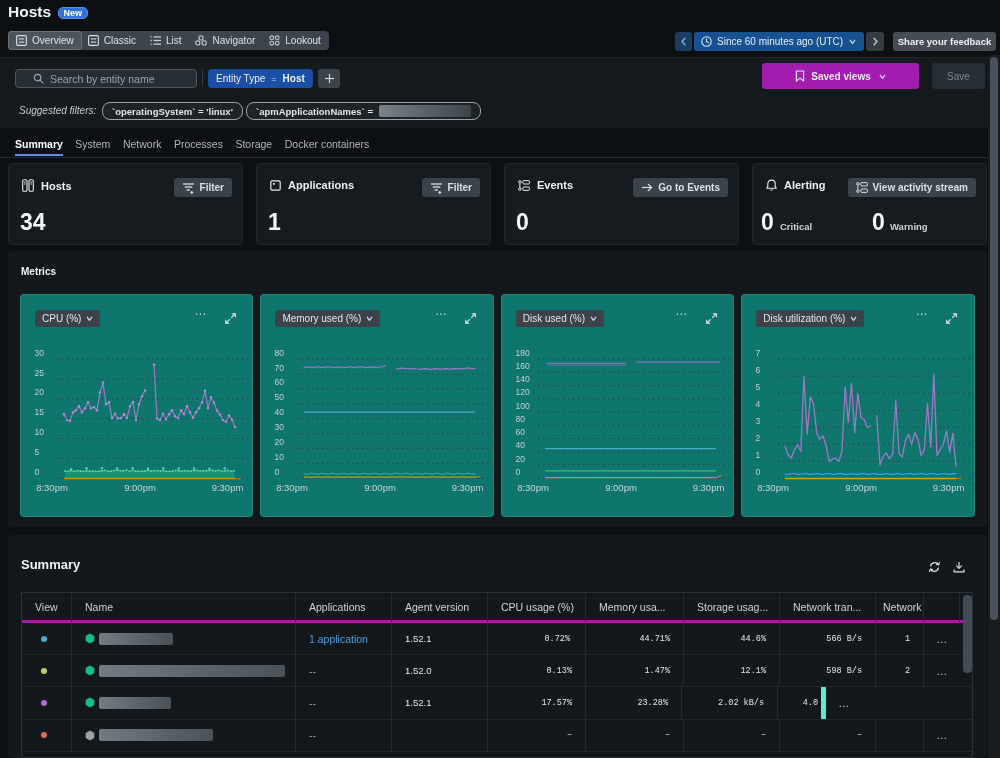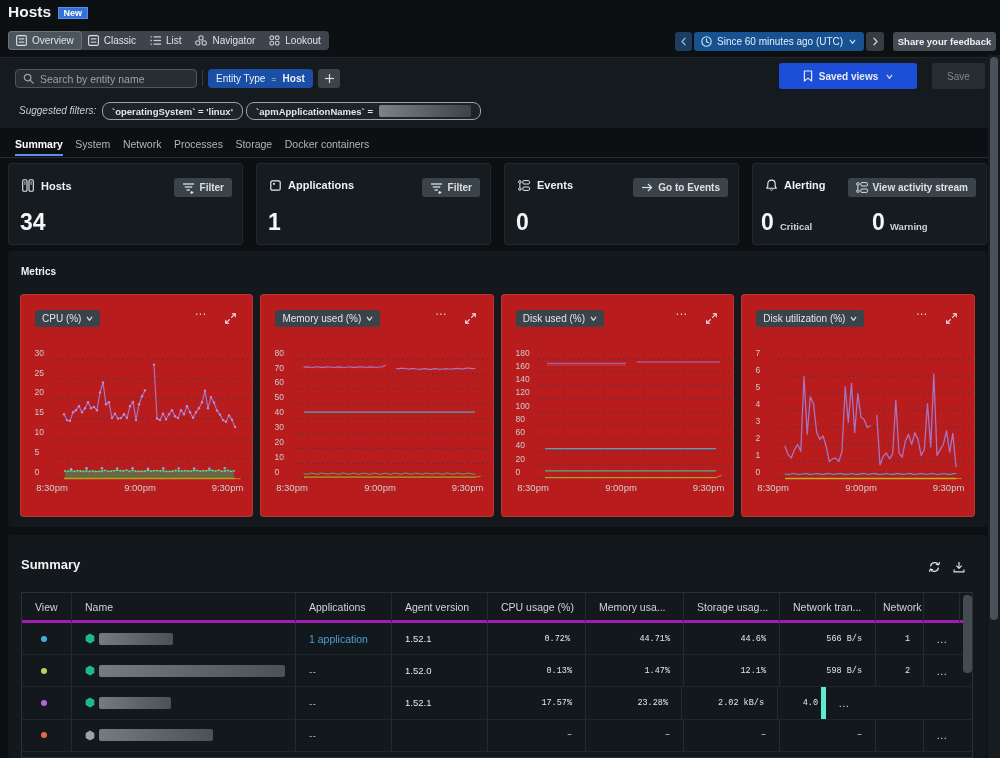--- a/index.html
+++ b/index.html
@@ -1,23 +1,23 @@
 <!DOCTYPE html>
 <html><head><meta charset="utf-8"><style>
 *{margin:0;padding:0;box-sizing:border-box}
 body{width:1000px;height:758px;background:#0c1013;font-family:"Liberation Sans",sans-serif;position:relative;overflow:hidden;color:#e9ecee}
 .abs{position:absolute}
 .btn{display:inline-flex;align-items:center;justify-content:center;background:#3b434a;border-radius:3px;color:#dbe0e4;white-space:nowrap}
 .card{position:absolute;background:#151b1f;border:1px solid rgba(255,255,255,0.06);border-radius:4px}
-.ccard{position:absolute;background:#b91c1c;border:1px solid rgba(255,255,255,0.1);border-radius:4px}
+.ccard{position:absolute;background:#0f766e;border:1px solid rgba(255,255,255,0.1);border-radius:4px}
 .mono{font-family:"Liberation Mono",monospace}
 div{white-space:nowrap}
 </style></head><body>
 <div class="abs" style="left:8px;top:3px;font-size:15.5px;font-weight:bold;color:#f2f4f6">Hosts</div>
-<div class="abs" style="left:58px;top:7px;background:#3272d9;border:1px solid #5a8ee0;border-radius:0;font-size:9px;font-weight:bold;color:#fff;padding:0 4.5px;line-height:10.5px;height:12px">New</div>
+<div class="abs" style="left:58px;top:7px;background:#3272d9;border:1px solid #5a8ee0;border-radius:5px;font-size:9px;font-weight:bold;color:#fff;padding:0 4.5px;line-height:10.5px;height:12px">New</div>
 <div class="abs" style="left:8px;top:31px;height:19px;background:#3e444b;border-radius:4px;display:flex;align-items:stretch;padding:1px">
     <div style="display:flex;align-items:center;gap:5px;padding:0 7px;background:#4d555c;border-radius:3px;box-shadow:0 0 0 1px #6b737a;font-size:10px;color:#dde2e6"><span style="display:inline-flex">
         <svg width="11" height="11" viewBox="0 0 11 11">
           <rect x="0.6" y="0.6" width="9.8" height="9.8" rx="1.4" fill="none" stroke="#d9dee2" stroke-width="1.1"></rect>
           <line x1="2.7" y1="3.9" x2="8.3" y2="3.9" stroke="#d9dee2" stroke-width="1.1"></line>
           <line x1="2.7" y1="7.1" x2="8.3" y2="7.1" stroke="#d9dee2" stroke-width="1.1"></line>
         </svg>
       </span>Overview</div>
     <div style="display:flex;align-items:center;gap:5px;padding:0 7px;font-size:10px;color:#dde2e6"><span style="display:inline-flex">
         <svg width="11" height="11" viewBox="0 0 11 11">
@@ -65,33 +65,33 @@
         <path d="M1.3 2.3 L3.5 5.3 L5.7 2.3" fill="none" stroke="#bdd7f2" stroke-width="1.3" stroke-linecap="round" stroke-linejoin="round"></path>
       </svg>
     </span></div>
 <div class="abs btn" style="left:866px;top:32px;width:18px;height:19px;background:#353c42">
     <svg width="7" height="9" viewBox="0 0 7 9">
       <path d="M2 1.3 L5 4.5 L2 7.7" fill="none" stroke="#c3cad0" stroke-width="1.4" stroke-linecap="round" stroke-linejoin="round"></path>
     </svg>
   </div>
 <div class="abs btn" style="left:893px;top:32px;width:103px;height:19px;background:#454c53;font-size:9.5px;font-weight:bold;color:#f0f2f4">Share your feedback</div>
 <div class="abs" style="left:0;top:57px;width:988px;height:71px;background:#141a1e;border-top:1px solid #20262b"></div>
-<div class="abs" style="left:15px;top:69px;width:182px;height:19px;background:#262d33;border:1px solid #4d565d;border-radius:4px;display:flex;align-items:center;gap:6px;padding:0 7px;font-size:10.5px;color:#99a4ab"><svg width="11" height="11" viewBox="0 0 11 11">
+<div class="abs" style="left:15px;top:69px;width:182px;height:19px;background:#262d33;border:1px solid #4d565d;border-radius:4px;display:flex;align-items:center;gap:6px;padding:0 17px;font-size:10.5px;color:#99a4ab"><svg width="11" height="11" viewBox="0 0 11 11">
       <circle cx="4.6" cy="4.6" r="3.3" fill="none" stroke="#9aa5ac" stroke-width="1.2"></circle>
       <line x1="7.1" y1="7.1" x2="10.2" y2="10.2" stroke="#9aa5ac" stroke-width="1.2" stroke-linecap="round"></line>
     </svg>Search by entity name</div>
 <div class="abs" style="left:202px;top:70px;width:1px;height:16px;background:#333b41"></div>
 <div class="abs" style="left:208px;top:69px;height:19px;background:#1b4fa5;border-radius:4px;display:inline-flex;align-items:center;padding:0 8px;font-size:10px;color:#e9f1fc">Entity Type<span style="font-size:9px;margin:0 6px;color:#bcd3f2">=</span><span style="font-weight:bold">Host</span></div>
 <div class="abs btn" style="left:318px;top:69px;width:22px;height:19px">
     <svg width="11" height="11" viewBox="0 0 11 11">
       <line x1="5.5" y1="1" x2="5.5" y2="10" stroke="#d6dbdf" stroke-width="1.2"></line>
       <line x1="1" y1="5.5" x2="10" y2="5.5" stroke="#d6dbdf" stroke-width="1.2"></line>
     </svg>
   </div>
-<div class="abs btn" style="left:779px;top:63px;width:138px;height:26px;font-size:10px;font-weight:bold;background:#1d4ed8;gap:6px;color:#e8ebee"><svg width="10" height="12" viewBox="0 0 10 12">
+<div class="abs btn" style="left:762px;top:63px;width:157px;height:26px;font-size:10px;font-weight:bold;background:#a21caf;gap:6px;color:#e8ebee"><svg width="10" height="12" viewBox="0 0 10 12">
       <path d="M1.4 1 h7.2 v10 l-3.6-2.9 -3.6 2.9 z" fill="none" stroke="#e4e8eb" stroke-width="1.2" stroke-linejoin="round"></path>
     </svg>Saved views<span style="display:inline-flex;margin-left:2px">
       <svg width="7" height="7" viewBox="0 0 7 7">
         <path d="M1.3 2.3 L3.5 5.3 L5.7 2.3" fill="none" stroke="#cfd5da" stroke-width="1.3" stroke-linecap="round" stroke-linejoin="round"></path>
       </svg>
     </span></div>
 <div class="abs btn" style="left:932px;top:63px;width:53px;height:26px;background:#272e33;font-size:10px;color:#7e878e">Save</div>
 <div class="abs" style="left:19px;top:105px;font-size:10px;font-style:italic;color:#c5cdd3">Suggested filters:</div>
 <div class="abs" style="left:102px;top:102px;height:18px;border:1px solid #9aa4ab;border-radius:8px;background:#1d2327;display:inline-flex;align-items:center;padding:0 9px;font-size:9.5px;color:#e2e6ea;font-weight:bold">`operatingSystem` = 'linux'</div>
 <div class="abs" style="left:246px;top:102px;height:18px;border:1px solid #9aa4ab;border-radius:8px;background:#1d2327;display:inline-flex;align-items:center;padding:0 9px;font-size:9.5px;color:#e2e6ea;font-weight:bold">`apmApplicationNames` =<span style="display:inline-block;width:92px;height:12px;margin-left:6px;border-radius:2px;background:linear-gradient(90deg,#7a828a,#555d63 60%,#3c4349)"></span></div>

